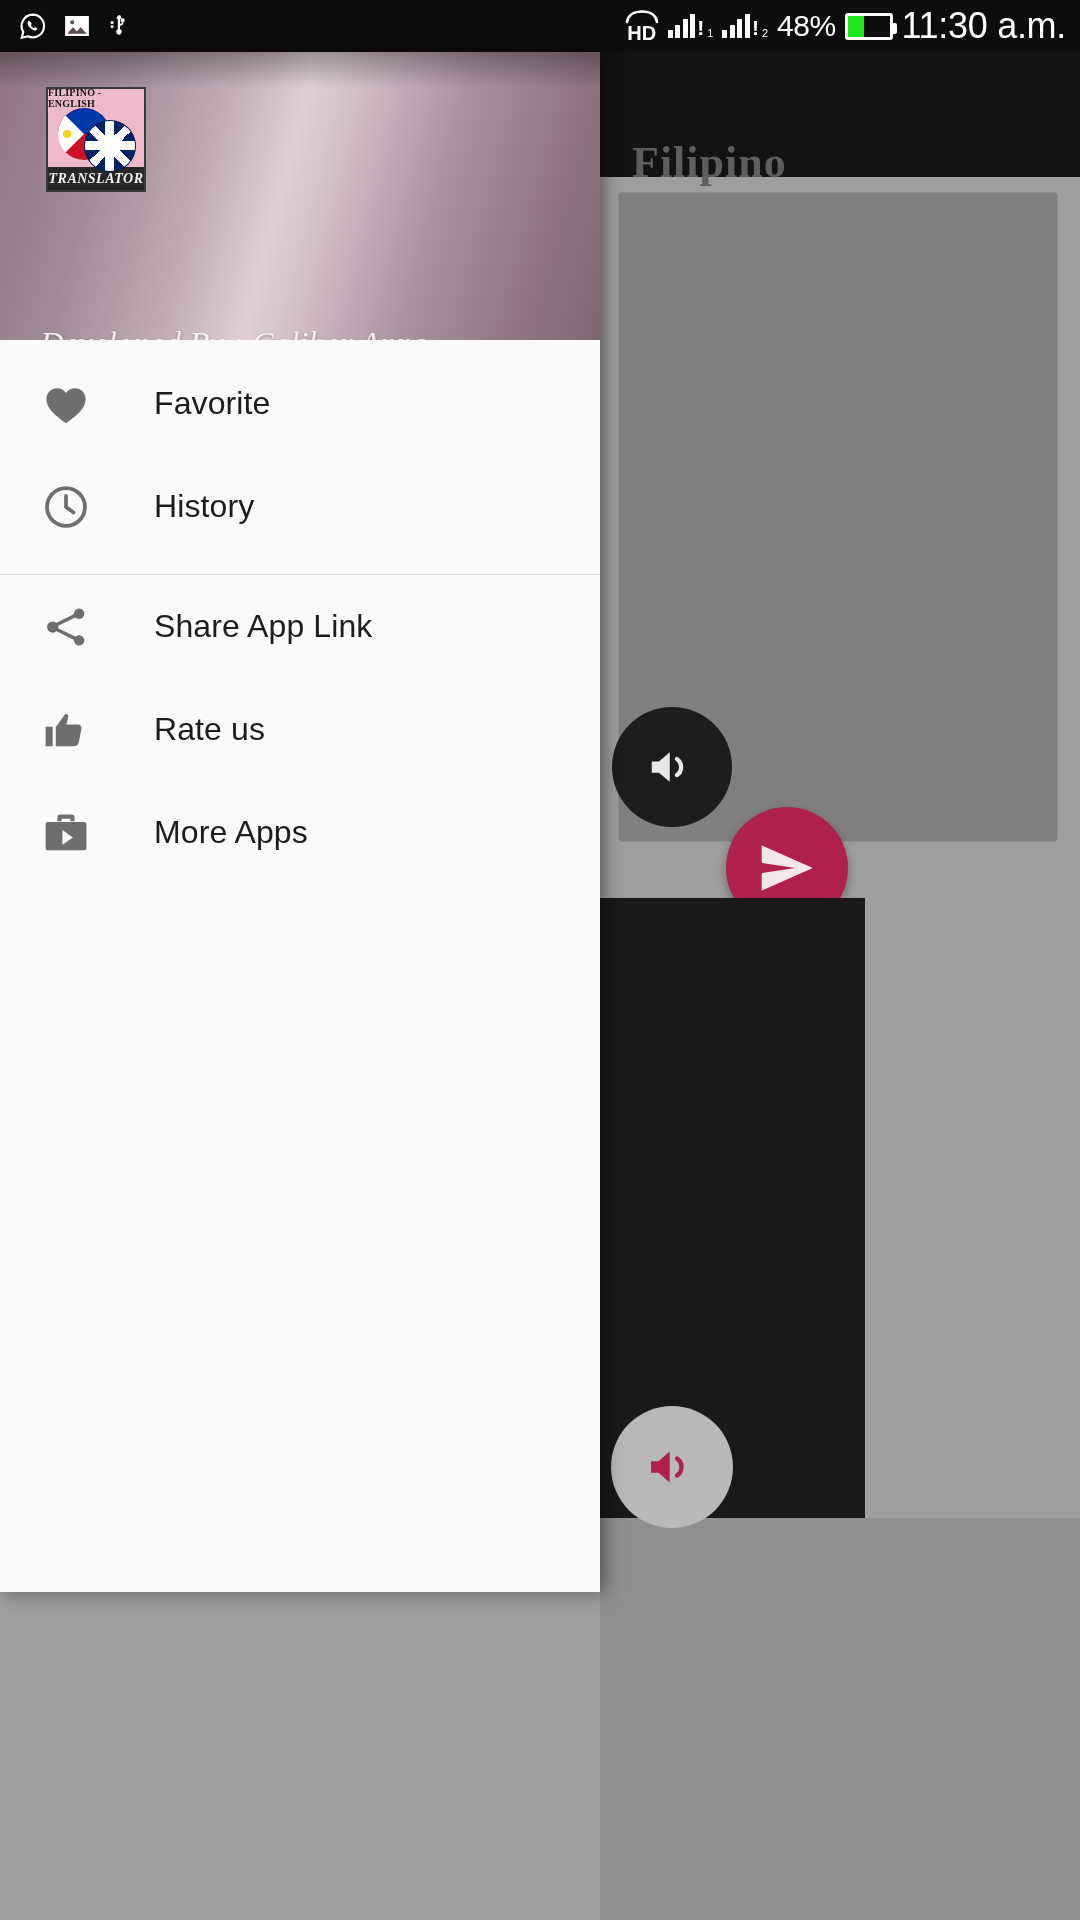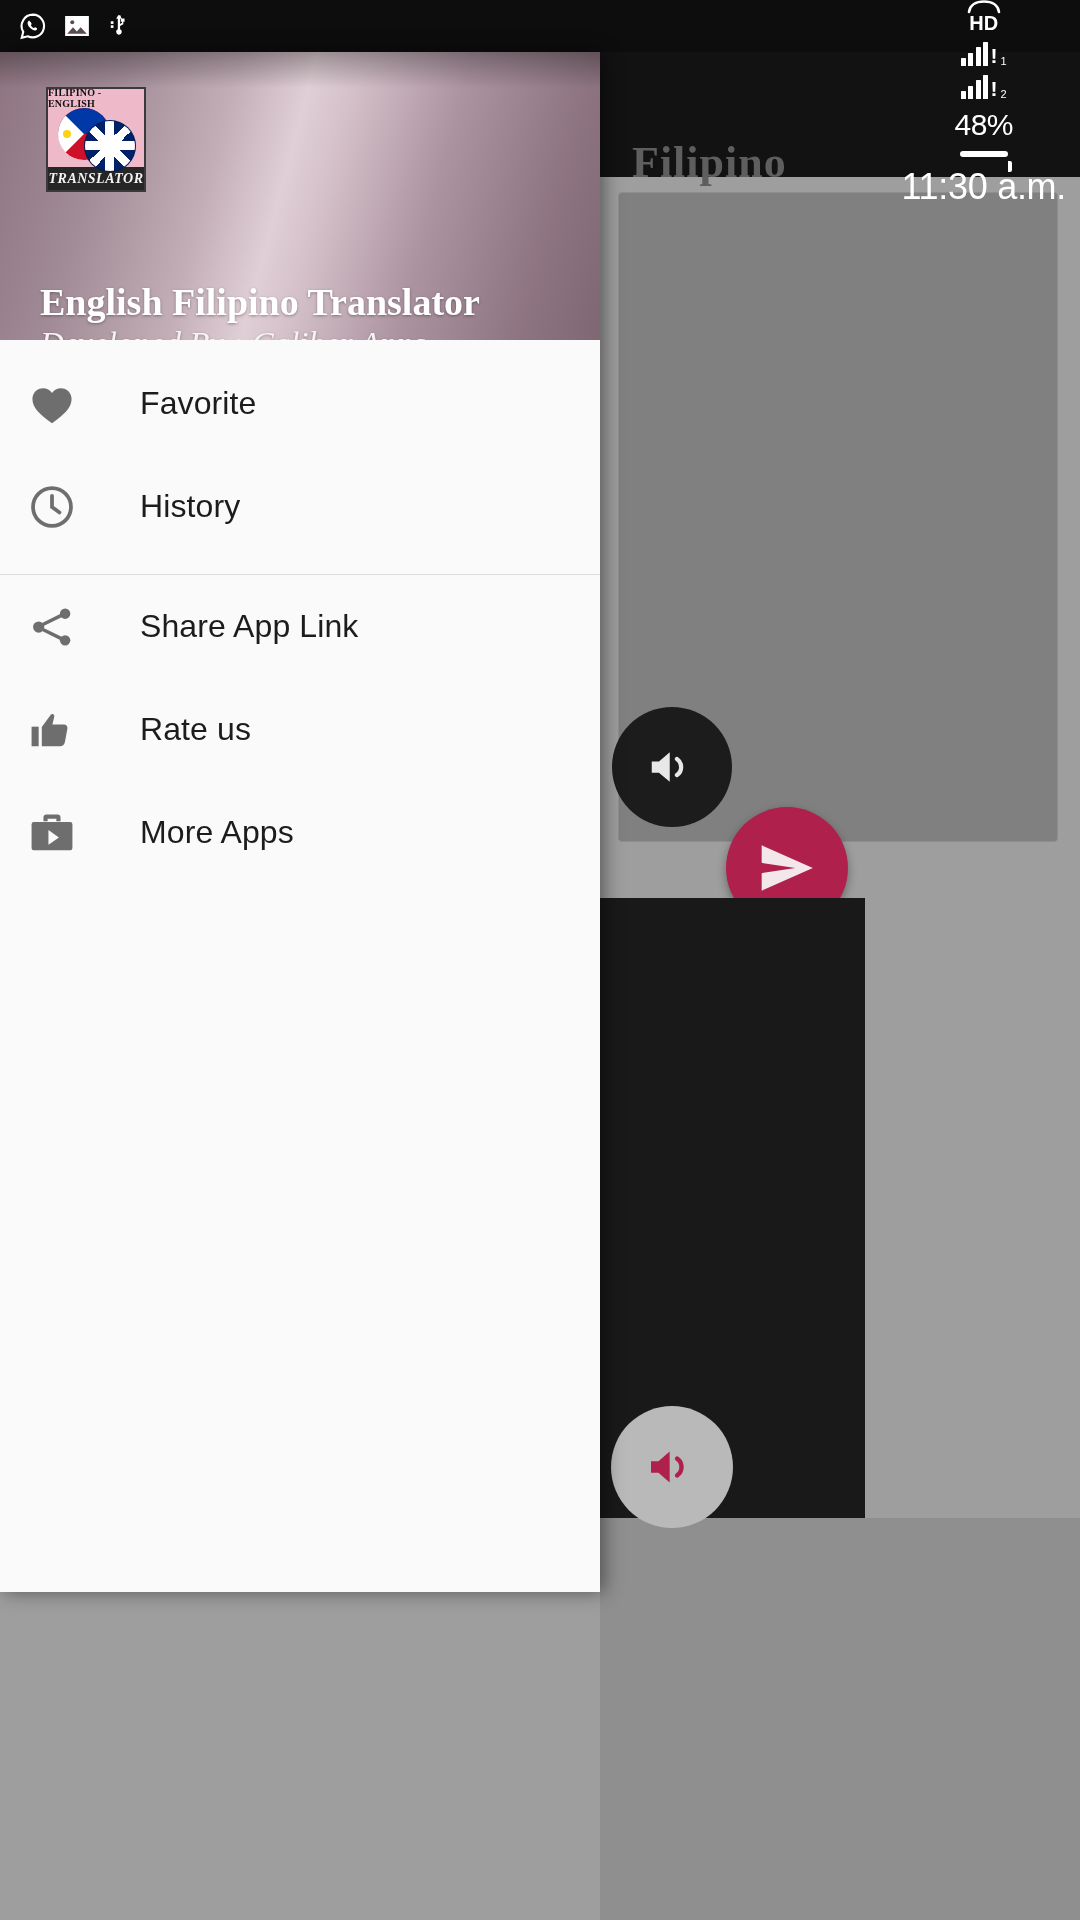--- a/index.html
+++ b/index.html
@@ -74,21 +74,21 @@
     z-index:50;
     color:#fff;
     display:flex; align-items:center;
   }
   #statusbar-left {
     position:absolute; left:18px; top:0; height:52px;
     display:flex; align-items:center; gap:14px;
   }
   #statusbar-right {
     position:absolute; right:14px; top:0; height:52px;
-    display:flex; align-items:center; gap:9px;flex-direction:column;
+    display:flex; align-items:center; gap:9px;
   }
   .sb-ico { display:block; }
   #volte-wrap { display:flex; flex-direction:column; align-items:center; line-height:1; }
   #volte-text { font-size:20px; font-weight:bold; letter-spacing:0px; margin-top:-1px; }
   .sig-wrap { display:flex; align-items:flex-end; gap:2px; }
   .sig-bars { display:flex; align-items:flex-end; gap:2.5px; height:24px; }
   .sig-bars i { display:block; width:5px; background:#fff; border-radius:.5px; }
   .sig-bang { font-size:21px; font-weight:bold; line-height:20px; }
   .sig-sub { font-size:11px; line-height:9px; margin-left:1px; }
   #battery-pct { font-size:30px; font-weight:500; letter-spacing:-.5px; }
@@ -221,21 +221,21 @@
     font-family:"Liberation Serif", serif;
     font-style:italic; font-size:33px; color:#f7f2f4;
     text-shadow:0 1px 3px rgba(0,0,0,.30);
     white-space:nowrap;
   }
 
   .menu-group { padding-top:12px; }
   .menu-item {
     height:103px;
     display:flex; align-items:center;
-    padding-left:22px;
+    padding-left:36px;
   }
   .menu-icon {
     width:60px; height:60px;
     display:flex; align-items:center; justify-content:center;
     flex:0 0 60px;
     color:#6e6e6e;
   }
   .menu-label {
     margin-left:58px;
     font-size:32px;
@@ -360,21 +360,20 @@
           <div id="flag-ph-tri"></div>
           <div id="flag-ph-sun"></div>
         </div>
         <div id="flag-uk"></div>
       </div>
       <div id="logo-bottom">
         <span id="logo-bottom-text">TRANSLATOR</span>
       </div>
     </div>
 
-    <div id="drawer-title">English Filipino Translator</div>
     <div id="drawer-subtitle">Developed By : Caliber Apps</div>
   </div>
 
   <div class="menu-group">
 
     <div class="menu-item">
       <span class="menu-icon">
         <svg width="50" height="50" viewBox="0 0 24 24" fill="#6e6e6e">
           <path d="M12 21.2C6.5 17.3 2.6 13.9 2.6 9.6 2.6 6.6 4.9 4.4 7.7 4.4c1.8 0 3.4.9 4.3 2.3.9-1.4 2.5-2.3 4.3-2.3 2.8 0 5.1 2.2 5.1 5.2 0 4.3-3.9 7.7-9.4 11.6z"></path>
         </svg>

